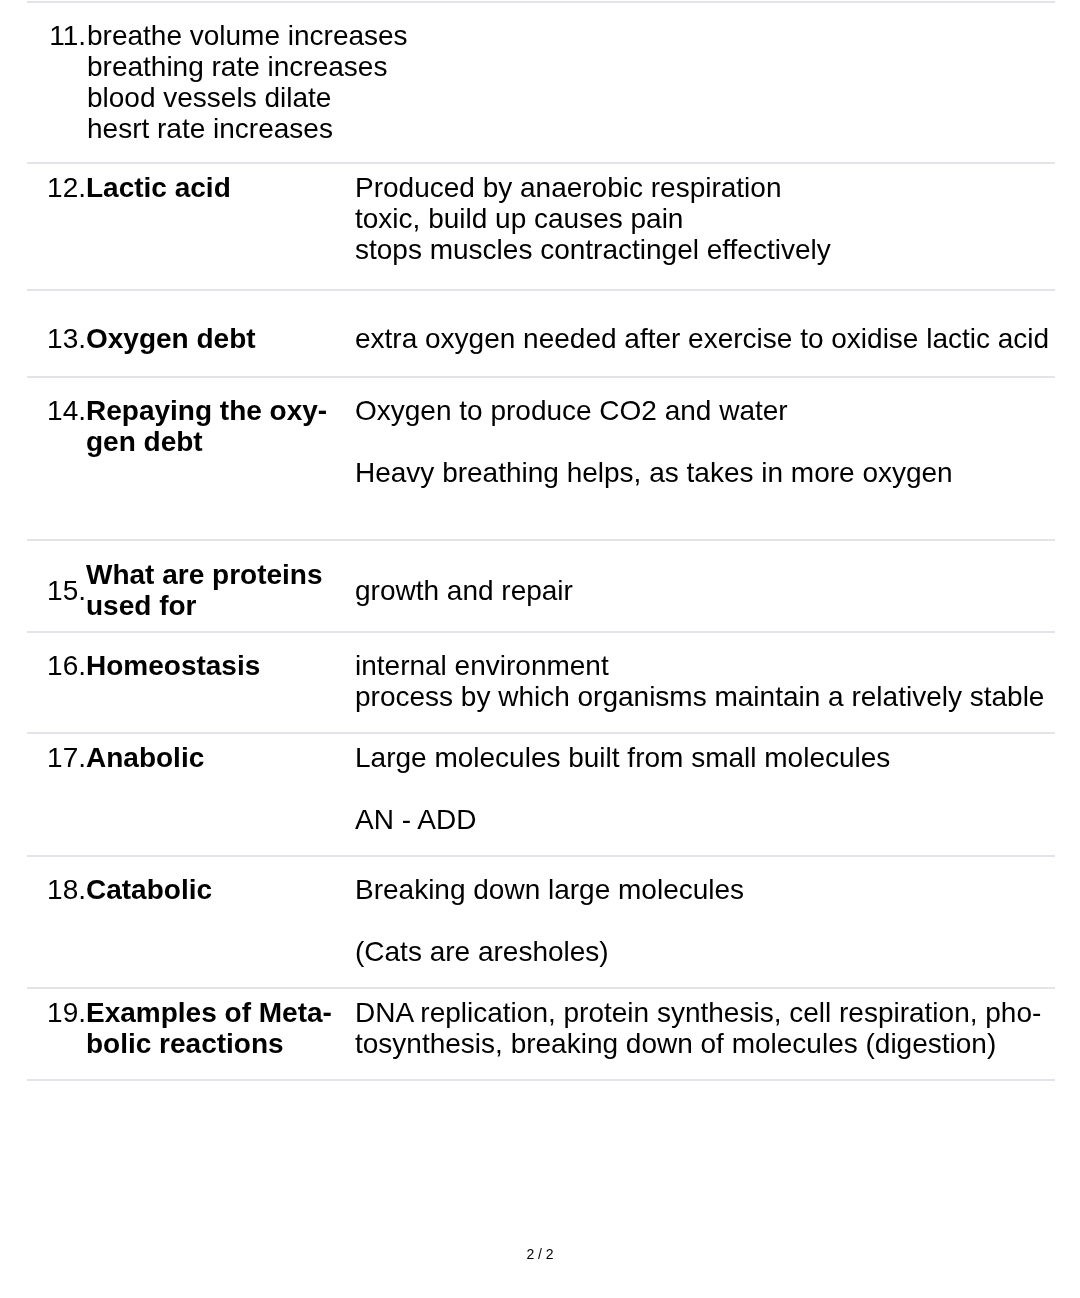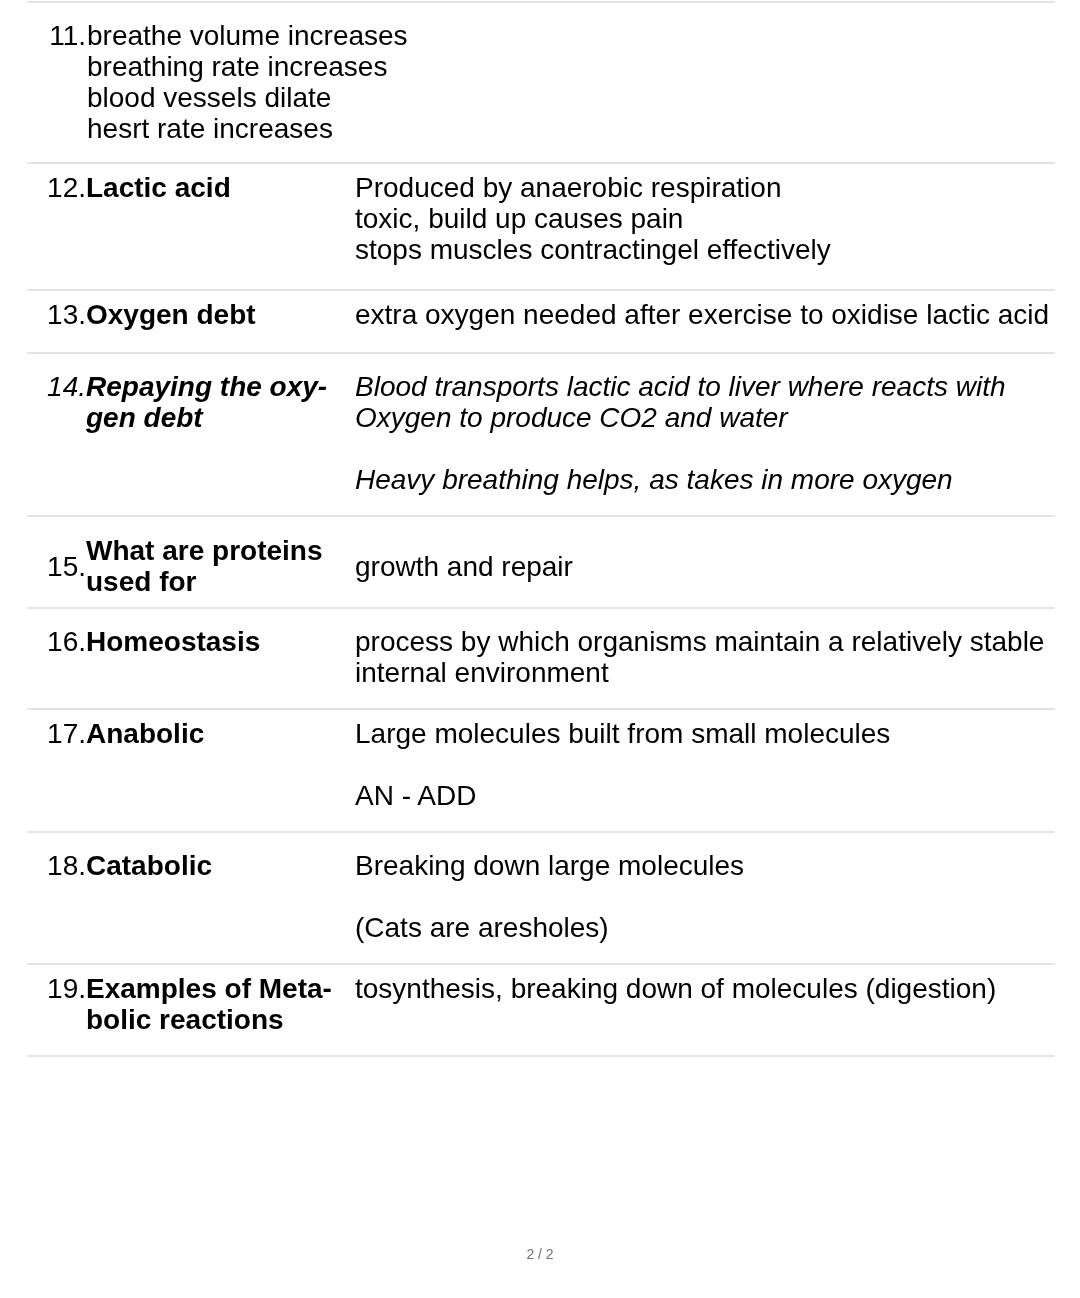--- a/index.html
+++ b/index.html
@@ -61,21 +61,21 @@
       white-space: pre;
       min-height: 31px;
     }
     .page-num {
       position: absolute;
       top: 1246px;
       left: 0;
       width: 1080px;
       text-align: center;
       font-size: 14px;
-      color: #737373;
+      color: #000000;
     }
   </style>
 </head>
 <body>
 
 <div class="page">
   <div class="top-rule"></div>
 
   <div class="row" style="height:142px;">
     <div class="num"><span>11.</span></div>
@@ -90,55 +90,54 @@
   <div class="row" style="height:117px;padding-top:8px;">
     <div class="num"><span>12.</span></div>
     <div class="term">Lactic acid</div>
     <div class="def">
       <span class="def-line">Produced by anaerobic respiration</span>
       <span class="def-line">toxic, build up causes pain</span>
       <span class="def-line">stops muscles contractingel effectively</span>
     </div>
   </div>
 
-  <div class="row" style="height:53px;padding-top:8px;">
+  <div class="row" style="height:53px;padding-top:8px;margin-top:24px;">
     <div class="num"><span>13.</span></div>
     <div class="term">Oxygen debt</div>
     <div class="def">
       <span class="def-line">extra oxygen needed after exercise to oxidise lactic acid</span>
     </div>
   </div>
 
-  <div class="row" style="height:144px;font-style:italic;">
+  <div class="row" style="height:144px;">
     <div class="num"><span>14.</span></div>
     <div class="term">Repaying the oxy-
 gen debt</div>
     <div class="def">
-      <span class="def-line">Blood transports lactic acid to liver where reacts with</span>
       <span class="def-line">Oxygen to produce CO2 and water</span>
       <span class="def-line"></span>
       <span class="def-line">Heavy breathing helps, as takes in more oxygen</span>
     </div>
   </div>
 
   <div class="row" style="height:82px;padding-top:8px;align-items:center;">
     <div class="num"><span>15.</span></div>
     <div class="term">What are proteins
 used for</div>
     <div class="def">
       <span class="def-line">growth and repair</span>
     </div>
   </div>
 
   <div class="row" style="height:82px;">
     <div class="num"><span>16.</span></div>
     <div class="term">Homeostasis</div>
     <div class="def">
+      <span class="def-line">internal environment</span>
       <span class="def-line">process by which organisms maintain a relatively stable</span>
-      <span class="def-line">internal environment</span>
     </div>
   </div>
 
   <div class="row" style="height:113px;padding-top:8px;">
     <div class="num"><span>17.</span></div>
     <div class="term">Anabolic</div>
     <div class="def">
       <span class="def-line">Large molecules built from small molecules</span>
       <span class="def-line"></span>
       <span class="def-line">AN - ADD</span>
@@ -153,18 +152,19 @@
       <span class="def-line"></span>
       <span class="def-line">(Cats are aresholes)</span>
     </div>
   </div>
 
   <div class="row" style="height:82px;padding-top:8px;">
     <div class="num"><span>19.</span></div>
     <div class="term">Examples of Meta-
 bolic reactions</div>
     <div class="def">
+      <span class="def-line">DNA replication, protein synthesis, cell respiration, pho-</span>
       <span class="def-line">tosynthesis, breaking down of molecules (digestion)</span>
     </div>
   </div>
 </div>
 
 <div class="page-num">2 / 2</div>
 
 </body></html>

